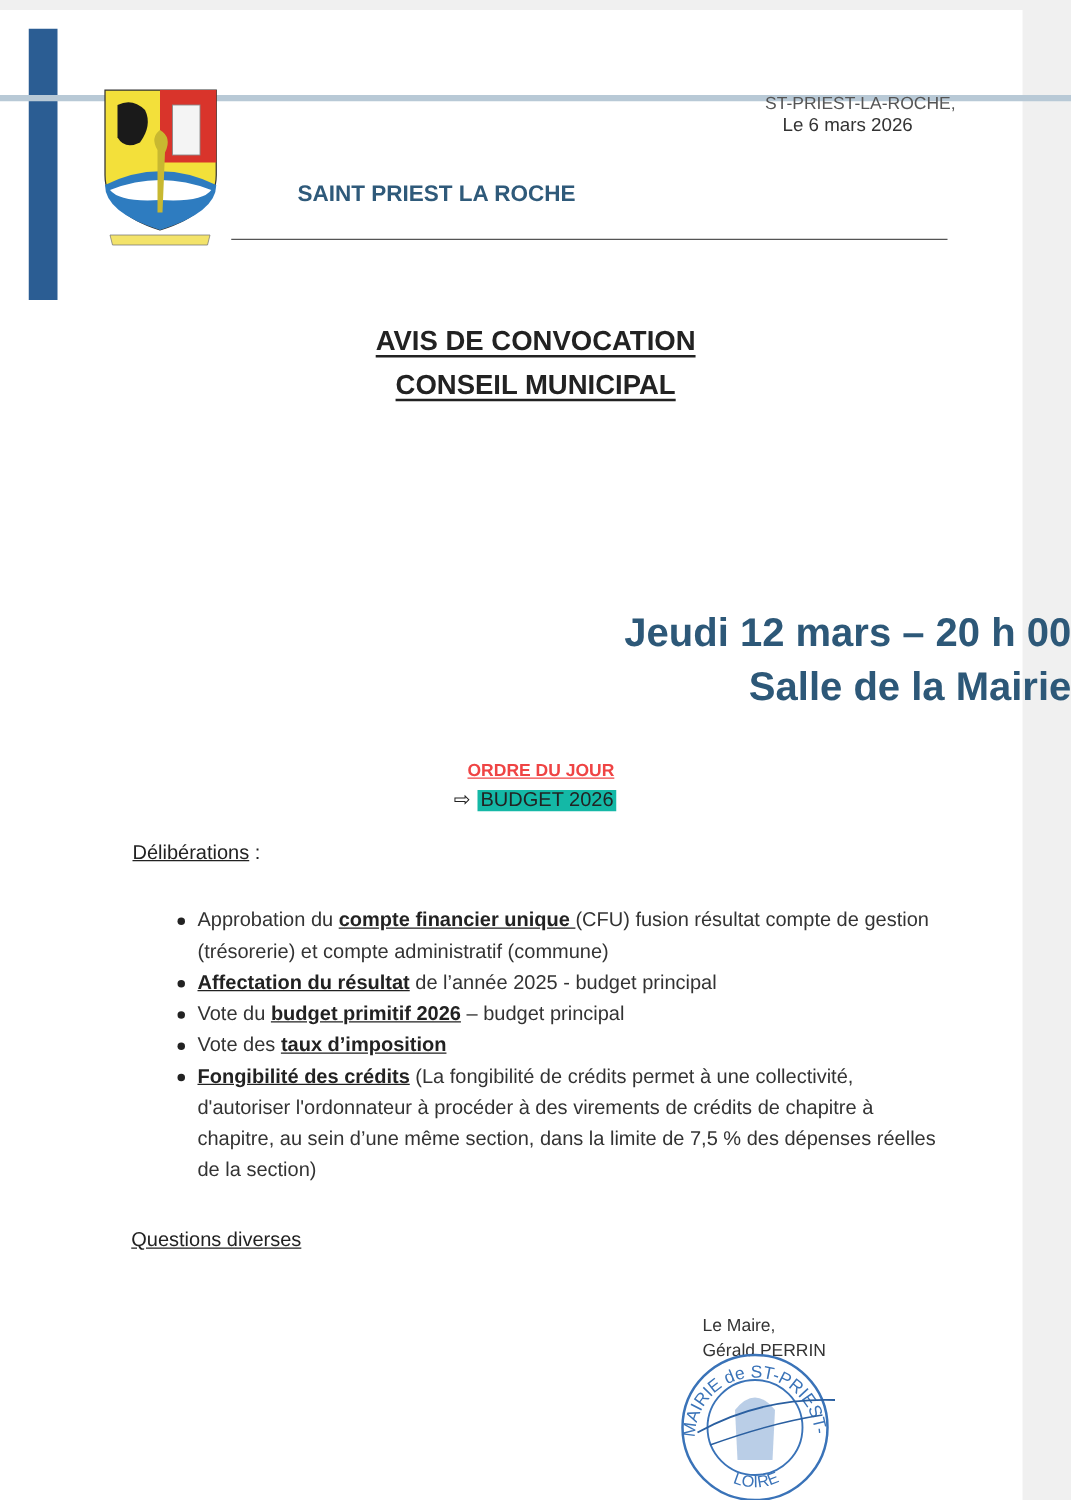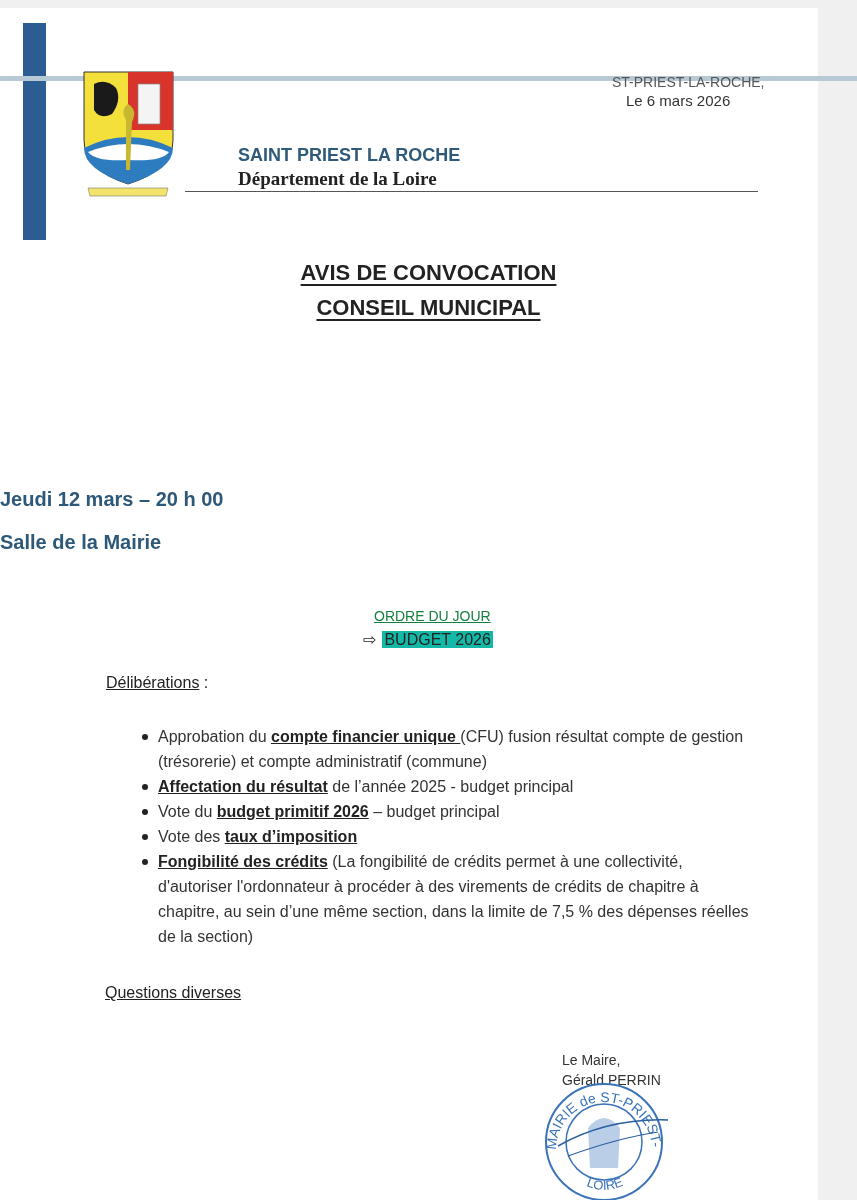--- a/index.html
+++ b/index.html
@@ -10,23 +10,23 @@
   .crest{position:absolute;left:82px;top:62px;width:93px;height:128px;}
   .city-stamp{position:absolute;left:612px;top:66px;font-size:14px;color:#555;}
   .date{position:absolute;left:626px;top:84px;font-size:15px;color:#333;}
   .town{position:absolute;left:238px;top:137px;font-size:18px;font-weight:bold;color:#2f5a7a;}
   .dept{position:absolute;left:238px;top:160px;font-family:"Liberation Serif",serif;font-size:19px;font-weight:bold;color:#222;}
   .dept-line{position:absolute;left:185px;top:183px;width:573px;height:1px;background:#555;}
   .title{position:absolute;left:0;width:857px;text-align:center;font-size:22px;font-weight:bold;color:#222;}
   .title span{text-decoration:underline;text-underline-offset:4px;}
   .t1{top:252px;} .t2{top:287px;}
   .intro{position:absolute;left:158px;top:400px;font-size:16px;color:#333;}
-  .big{position:absolute;left:0;width:857px;text-align:left;font-size:20px;font-weight:bold;color:#2d5878;}
+  .big{position:absolute;left:0;width:857px;text-align:right;font-size:32px;font-weight:bold;color:#2d5878;}
   .b1{top:480px;} .b2{top:523px;}
-  .odj{position:absolute;left:374px;top:600px;font-size:14px;text-decoration:underline;color:#15803d;}
+  .odj{position:absolute;left:374px;top:600px;font-size:14px;text-decoration:underline;color:#ef4444;font-weight:bold;}
   .budget{position:absolute;left:363px;top:622px;font-size:16px;color:#222;}
   .budget .arrow{margin-right:6px;}
   .budget .hl{background:#14b8a6;padding:0 2px;}
   .delib{position:absolute;left:106px;top:666px;font-size:16px;color:#222;}
   .delib u{text-decoration:underline;text-align:right;}
   ul.items{position:absolute;left:138px;top:716px;width:620px;margin:0;padding:0;list-style:none;font-size:16px;line-height:25px;color:#333;}
   ul.items li{position:relative;padding-left:20px;}
   ul.items li:before{content:"";position:absolute;left:4px;top:10px;width:6px;height:6px;border-radius:50%;background:#222;}
   ul.items b{text-decoration:underline;color:#222;}
   .qd{position:absolute;left:105px;top:976px;font-size:16px;color:#222;text-decoration:underline;}
@@ -47,21 +47,20 @@
     <path d="M12 14 Q24 8 34 18 Q40 30 30 44 Q18 50 12 40 Z" fill="#1a1a1a"></path>
     <path d="M2 78 Q46 56 91 78 Q91 100 46 114 Q2 100 2 78 Z" fill="#2e7cc0"></path>
     <path d="M6 82 Q46 66 87 82 Q80 92 46 90 Q14 92 6 82 Z" fill="#ffffff"></path>
     <path d="M44 50 Q38 40 46 34 Q56 40 50 52 L48 100 L44 100 Z" fill="#c8b830"></path>
     <path d="M6 118 L86 118 L84 126 L8 126 Z" fill="#f3e36a" stroke="#777" stroke-width="0.6"></path>
   </svg>
 
   <div class="city-stamp">ST-PRIEST-LA-ROCHE,</div>
   <div class="date">Le 6 mars 2026</div>
   <div class="town">SAINT PRIEST LA ROCHE</div>
-  <div class="dept">Département de la Loire</div>
   <div class="dept-line"></div>
 
   <div class="title t2"><span>CONSEIL MUNICIPAL</span></div>
   <div class="title t1"><span>AVIS DE CONVOCATION</span></div>
 
 
   <div class="big b1">Jeudi 12 mars – 20 h 00</div>
   <div class="big b2">Salle de la Mairie</div>
 
   <div class="odj">ORDRE DU JOUR</div>

